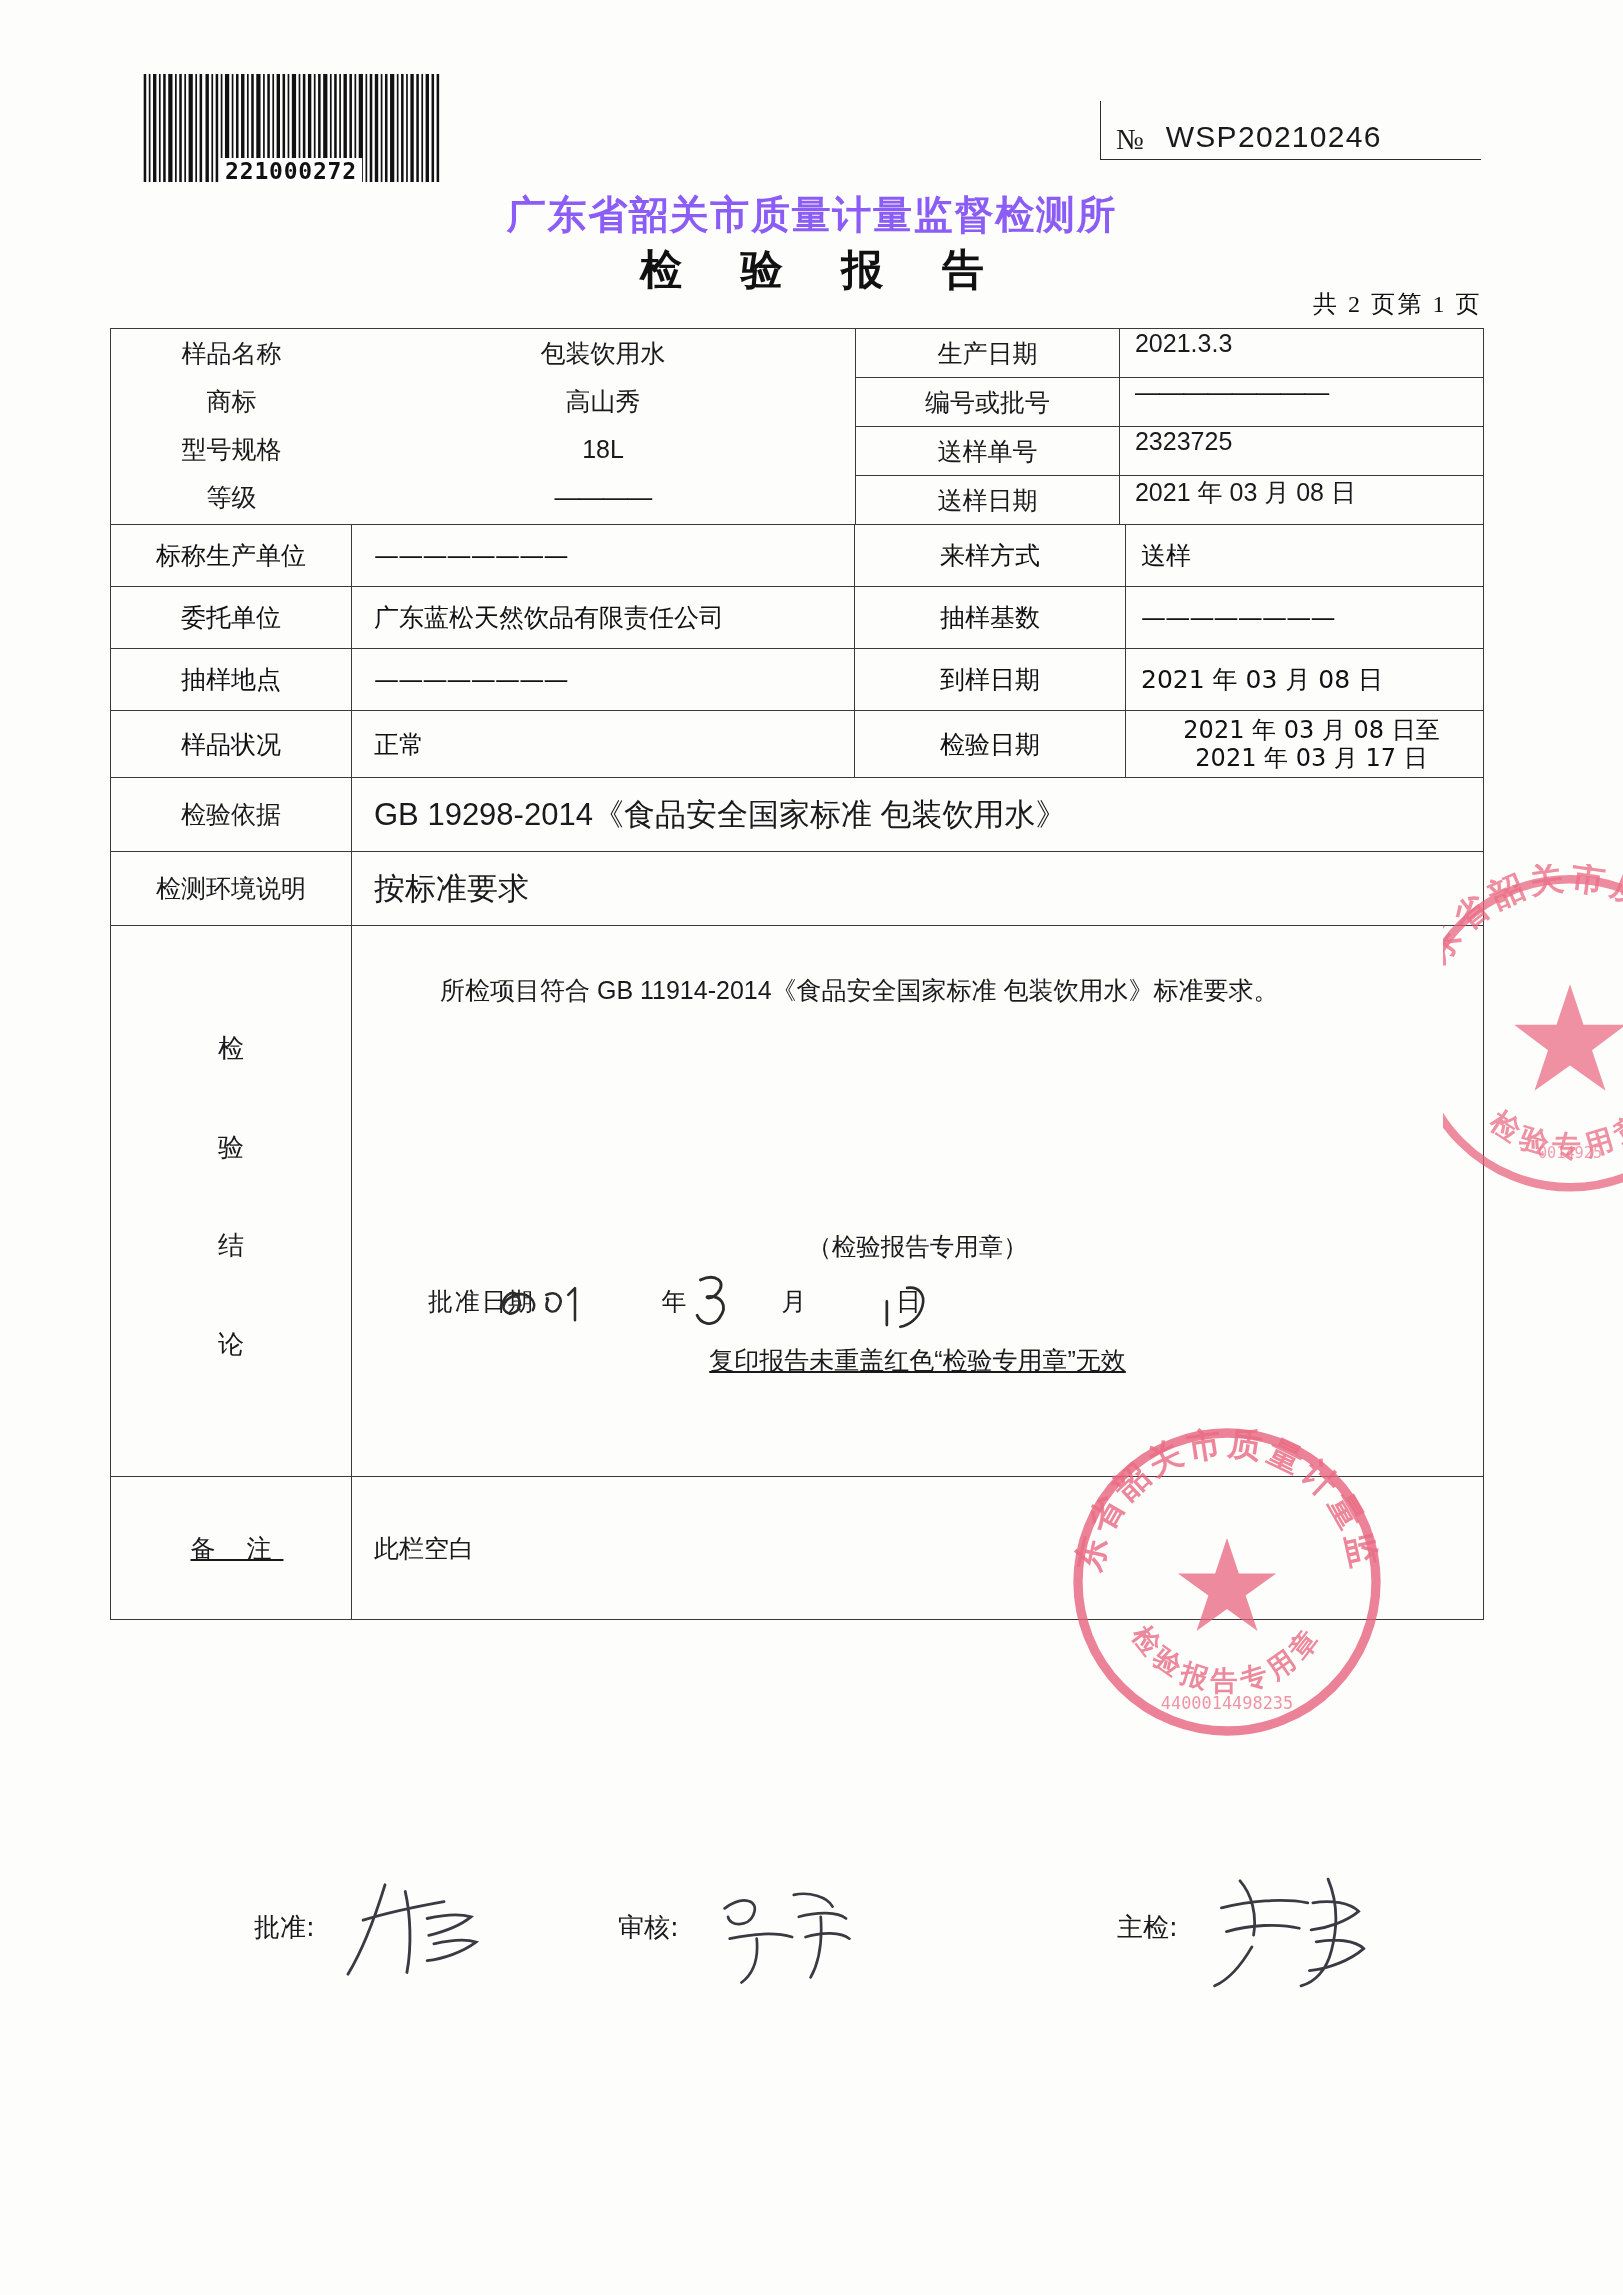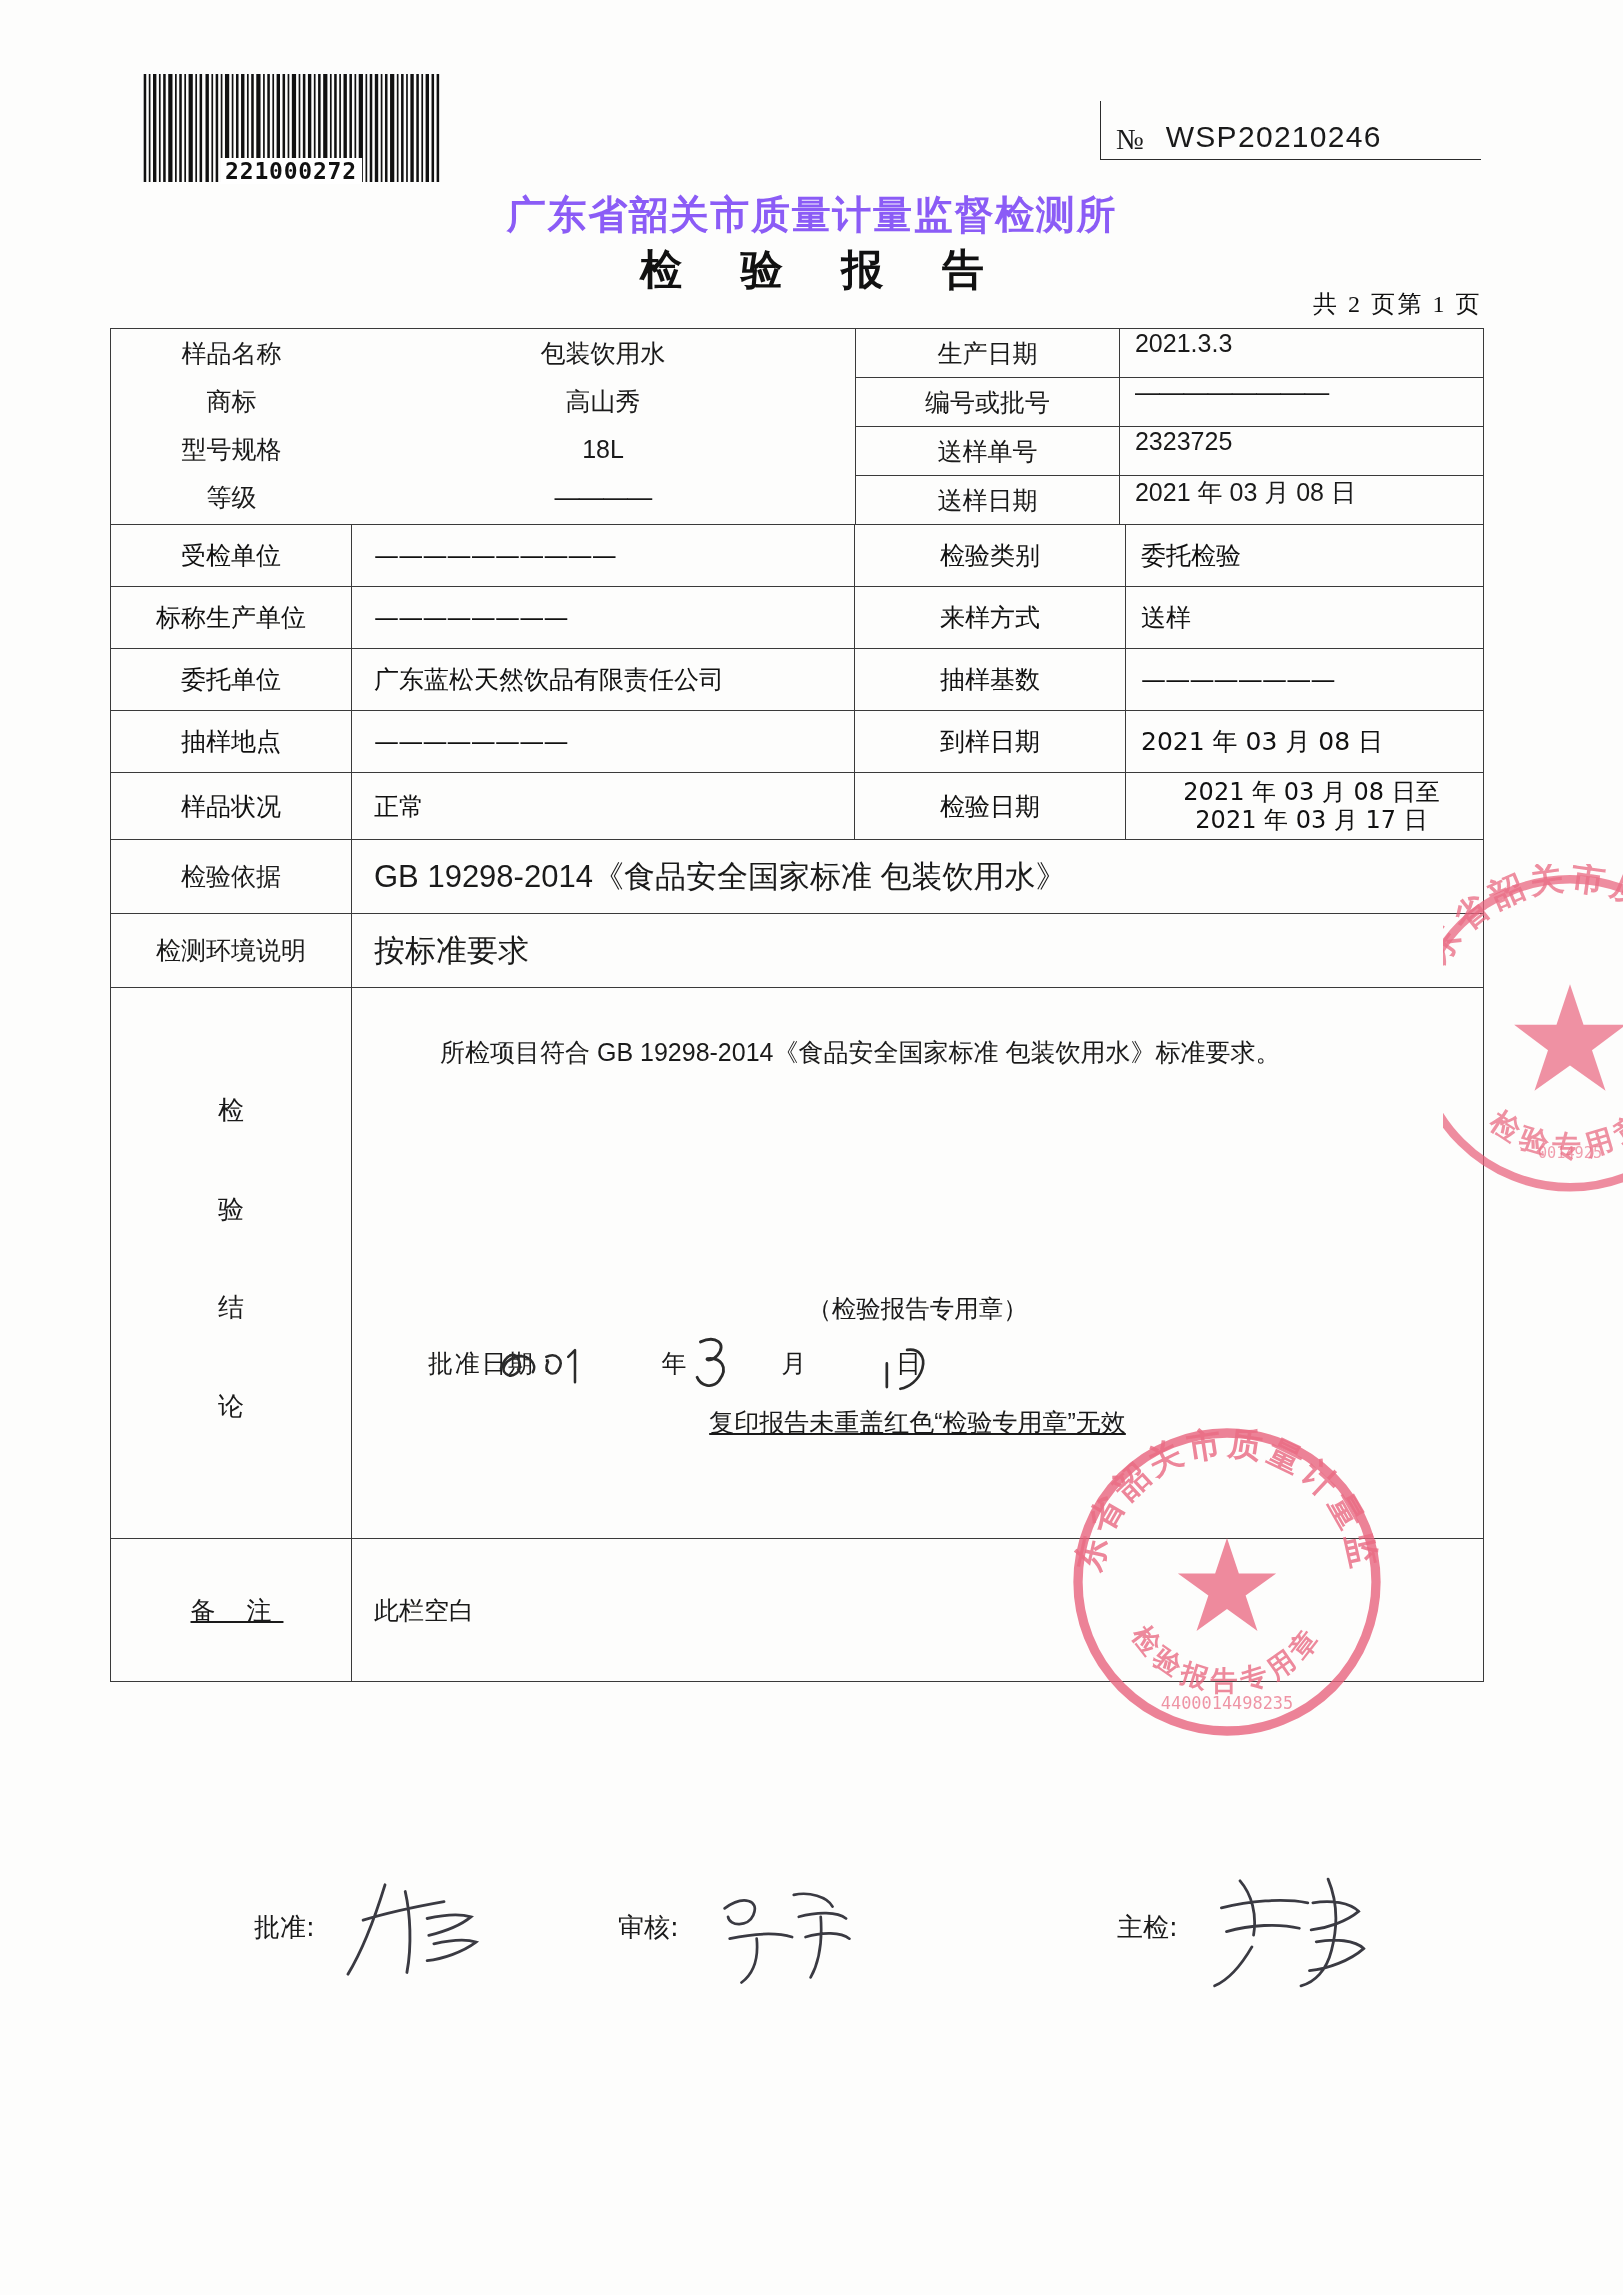--- a/index.html
+++ b/index.html
@@ -243,26 +243,20 @@
           <div class="rv">2323725</div>
         </div>
         <div class="rrow">
           <div class="rb">送样日期</div>
           <div class="rv">2021 年 03 月 08 日</div>
         </div>
       </div>
     </div>
 
     <div class="row" style="height:61px">
-      <div class="cell c-lab">受检单位</div>
-      <div class="cell c-val dash">——————————</div>
-      <div class="cell c-lab2">检验类别</div>
-      <div class="cell c-val2">委托检验</div>
-    </div>
-    <div class="row" style="height:61px">
       <div class="cell c-lab">标称生产单位</div>
       <div class="cell c-val dash">————————</div>
       <div class="cell c-lab2">来样方式</div>
       <div class="cell c-val2">送样</div>
     </div>
     <div class="row" style="height:61px">
       <div class="cell c-lab">委托单位</div>
       <div class="cell c-val">广东蓝松天然饮品有限责任公司</div>
       <div class="cell c-lab2">抽样基数</div>
       <div class="cell c-val2 dash">————————</div>
@@ -295,21 +289,21 @@
     </div>
 
     <div class="concl" style="min-height:550px">
       <div class="vlab">
         <span>检</span>
         <span>验</span>
         <span>结</span>
         <span>论</span>
       </div>
       <div class="body">
-        <div class="ctext">所检项目符合 GB 19298-2014《食品安全国家标准  包装饮用水》标准要求。</div>
+        <div class="ctext">所检项目符合 GB 11914-2014《食品安全国家标准  包装饮用水》标准要求。</div>
         <div class="seal-label">（检验报告专用章）</div>
 
         <div class="appr">
           <span>批准日期：</span><span class="gap"></span><span>年</span><span class="gap2"></span><span>月</span><span class="gap3"></span><span>日</span>
         </div>
 
         <svg class="hand" style="left:142px;top:347px;width:135px;height:59px" viewBox="0 0 160 70">
           <path d="M8,40 C14,22 26,18 30,32 C33,44 22,52 14,46 C8,42 12,30 26,26 C40,22 52,34 46,44 M62,26 C74,20 84,30 76,42 C70,50 58,44 64,32 M96,18 L96,56 M88,26 L96,18" fill="none" stroke="#2b2b2b" stroke-width="3" stroke-linecap="round"></path>
         </svg>
         <svg class="hand" style="left:335px;top:342px;width:59px;height:71px" viewBox="0 0 70 84">

